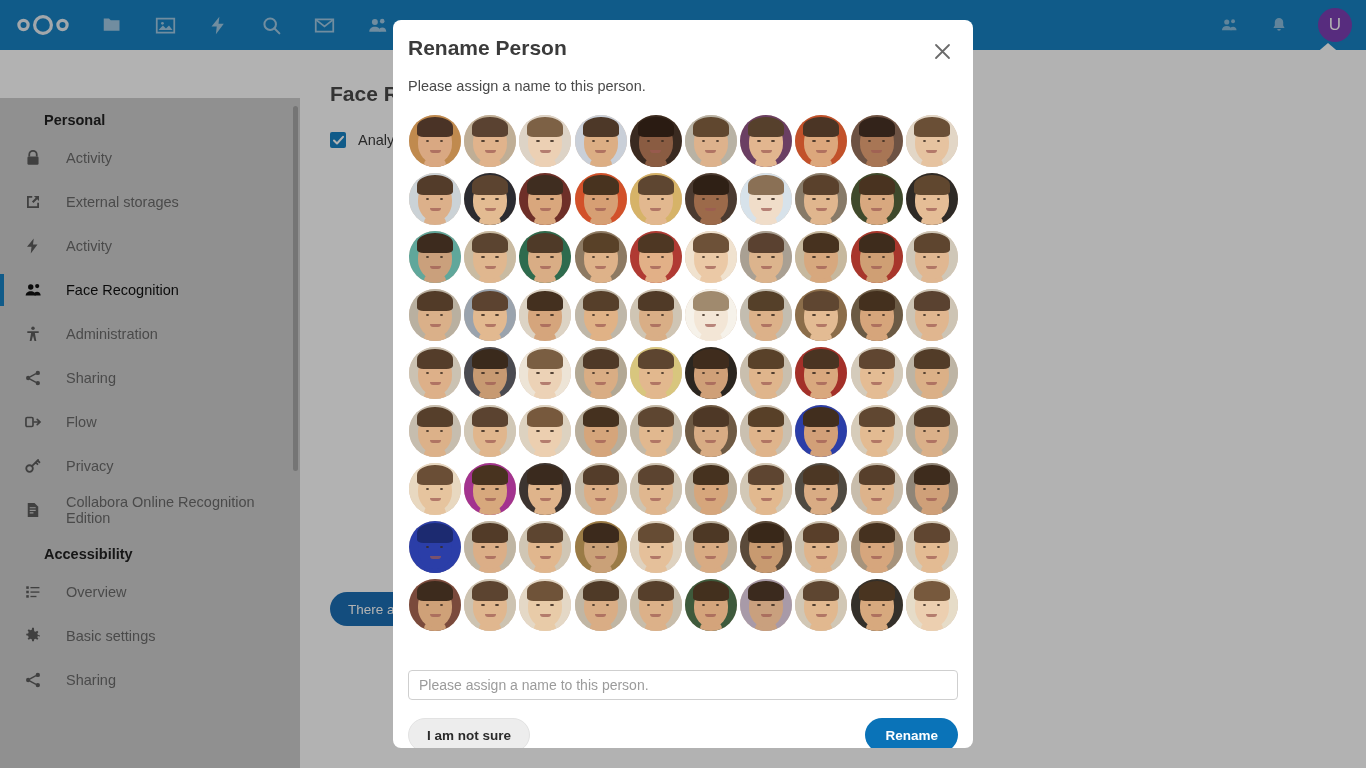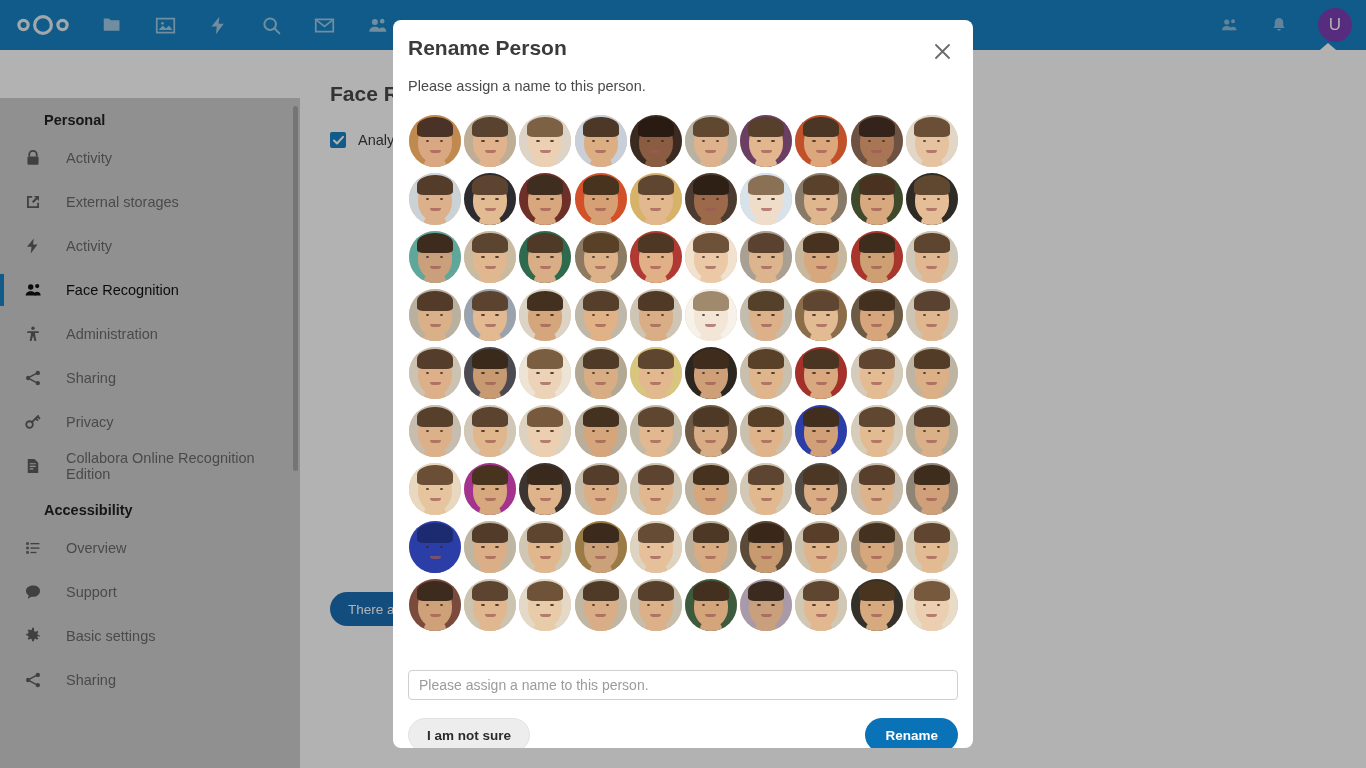--- a/index.html
+++ b/index.html
@@ -302,20 +302,29 @@
             <circle cx="5.6" cy="12" r="2.9"></circle>
             <circle cx="18.4" cy="18.8" r="2.9"></circle>
             <path d="M8 10.6l8-4.4M8 13.4l8 4.4" stroke="#5c5c5c" stroke-width="1.9" fill="none"></path>
           </svg>
         </span>
         <span>Sharing</span>
       </div>
       <div class="side-item">
         <span class="s-ico">
           <svg width="18" height="18" viewBox="0 0 24 24" fill="#5c5c5c">
+            <rect x="2.6" y="6" width="9.4" height="12" rx="1.6" fill="none" stroke="#5c5c5c" stroke-width="2.2"></rect>
+            <path d="M13.4 12h7.4M17.6 8.4l3.8 3.6-3.8 3.6" fill="none" stroke="#5c5c5c" stroke-width="2.2" stroke-linecap="round"></path>
+          </svg>
+        </span>
+        <span>Flow</span>
+      </div>
+      <div class="side-item">
+        <span class="s-ico">
+          <svg width="18" height="18" viewBox="0 0 24 24" fill="#5c5c5c">
             <circle cx="7.4" cy="15.4" r="4.4" fill="none" stroke="#5c5c5c" stroke-width="2.4"></circle>
             <path d="M10.6 12.2l8.2-8.2M15.6 7.2l2.4 2.4M18.2 4.6l2.4 2.4" fill="none" stroke="#5c5c5c" stroke-width="2.4" stroke-linecap="round"></path>
           </svg>
         </span>
         <span>Privacy</span>
       </div>
       <div class="side-item">
         <span class="s-ico">
           <svg width="18" height="18" viewBox="0 0 24 24" fill="#5c5c5c">
             <path d="M5 2.6h9l5 5v13.8H5z"></path>
@@ -330,28 +339,20 @@
           <svg width="18" height="18" viewBox="0 0 24 24" fill="#5c5c5c">
             <rect x="3" y="4.4" width="3.4" height="3.4"></rect>
             <rect x="3" y="10.3" width="3.4" height="3.4"></rect>
             <rect x="3" y="16.2" width="3.4" height="3.4"></rect>
             <rect x="8.6" y="5.3" width="12" height="1.8"></rect>
             <rect x="8.6" y="11.2" width="12" height="1.8"></rect>
             <rect x="8.6" y="17.1" width="8" height="1.8"></rect>
           </svg>
         </span>
         <span>Overview</span>
-      </div>
-      <div class="side-item">
-        <span class="s-ico">
-          <svg width="18" height="18" viewBox="0 0 24 24" fill="#5c5c5c">
-            <path d="M12 3.4c-5.2 0-9.4 3.2-9.4 7.2 0 2.3 1.4 4.4 3.6 5.7L5 21l4.9-2.8c.7.1 1.4.2 2.1.2 5.2 0 9.4-3.2 9.4-7.8S17.2 3.4 12 3.4z"></path>
-          </svg>
-        </span>
-        <span>Support</span>
       </div>
       <div class="side-item">
         <span class="s-ico">
           <svg width="18" height="18" viewBox="0 0 24 24" fill="#5c5c5c">
             <path d="M12 8.2a3.8 3.8 0 100 7.6 3.8 3.8 0 000-7.6zm9 4.9v-2.2l-2.5-.4a6.8 6.8 0 00-.8-2l1.5-2-1.6-1.6-2 1.5a6.8 6.8 0 00-2-.8L13.2 1h-2.4l-.4 2.6a6.8 6.8 0 00-2 .8l-2-1.5L4.8 4.5l1.5 2a6.8 6.8 0 00-.8 2L3 8.9v2.2l2.5.4c.2.7.4 1.4.8 2l-1.5 2 1.6 1.6 2-1.5c.6.4 1.3.6 2 .8l.4 2.6h2.4l.4-2.6c.7-.2 1.4-.4 2-.8l2 1.5 1.6-1.6-1.5-2c.4-.6.6-1.3.8-2z"></path>
           </svg>
         </span>
         <span>Basic settings</span>
       </div>
       <div class="side-item">

